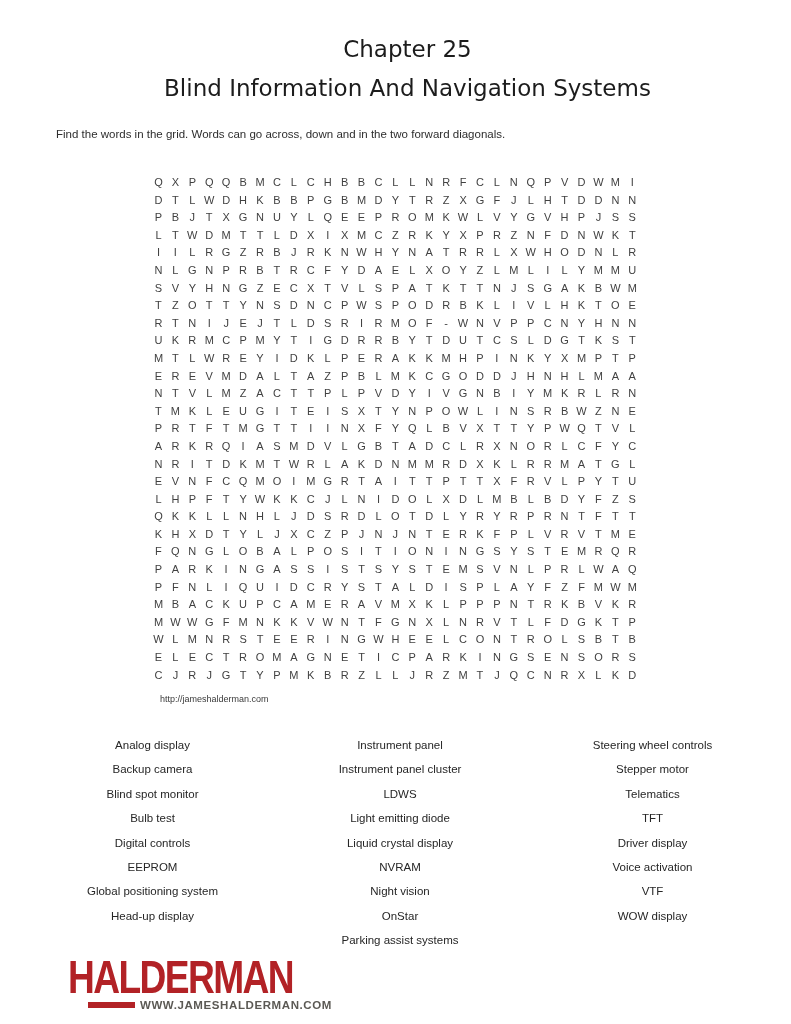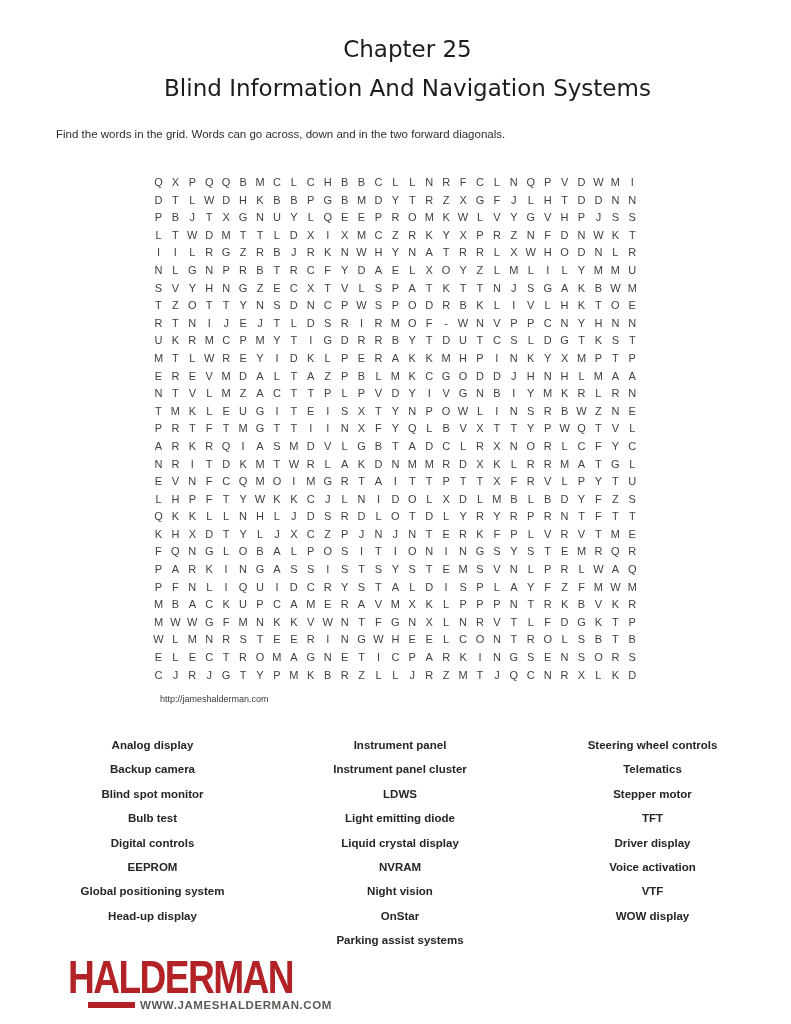--- a/index.html
+++ b/index.html
@@ -64,21 +64,20 @@
   }
   .word-col-1 { left: 10px;  width: 285px; }
   .word-col-2 { left: 290px; width: 220px; }
   .word-col-3 { left: 540px; width: 225px; }
   .word-item {
     height: 24.4px;
     line-height: 24.4px;
     font-size: 11.5px;
     color: #262626;
     white-space: nowrap;
-    font-weight: bold;
   }
   .logo {
     position: absolute;
     left: 68px;
     top: 956px;
     width: 260px;
   }
   .logo-brand {
     display: inline-block;
     font-family: "Liberation Sans", sans-serif;
@@ -1041,22 +1040,22 @@
       <div class="word-item">LDWS</div>
       <div class="word-item">Light emitting diode</div>
       <div class="word-item">Liquid crystal display</div>
       <div class="word-item">NVRAM</div>
       <div class="word-item">Night vision</div>
       <div class="word-item">OnStar</div>
       <div class="word-item">Parking assist systems</div>
     </div>
   <div class="word-col word-col-3">
       <div class="word-item">Steering wheel controls</div>
+      <div class="word-item">Stepper motor</div>
       <div class="word-item">Telematics</div>
-      <div class="word-item">Stepper motor</div>
       <div class="word-item">TFT</div>
       <div class="word-item">Driver display</div>
       <div class="word-item">Voice activation</div>
       <div class="word-item">VTF</div>
       <div class="word-item">WOW display</div>
     </div>
 
   <div class="logo">
     <div class="logo-brand" style="color: rgb(178, 34, 38);">HALDERMAN</div>
     <div class="logo-bottom">

